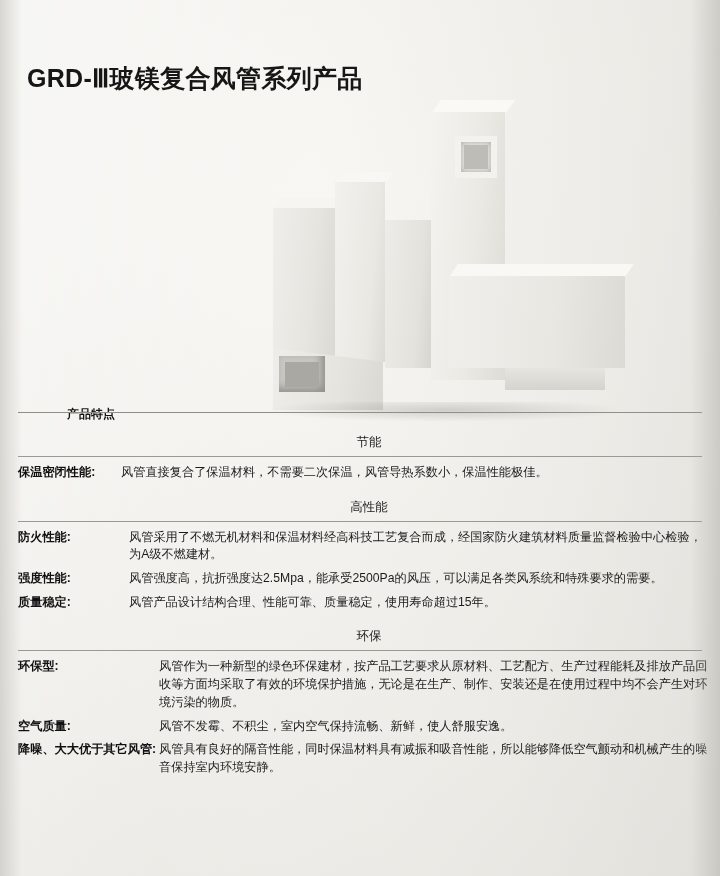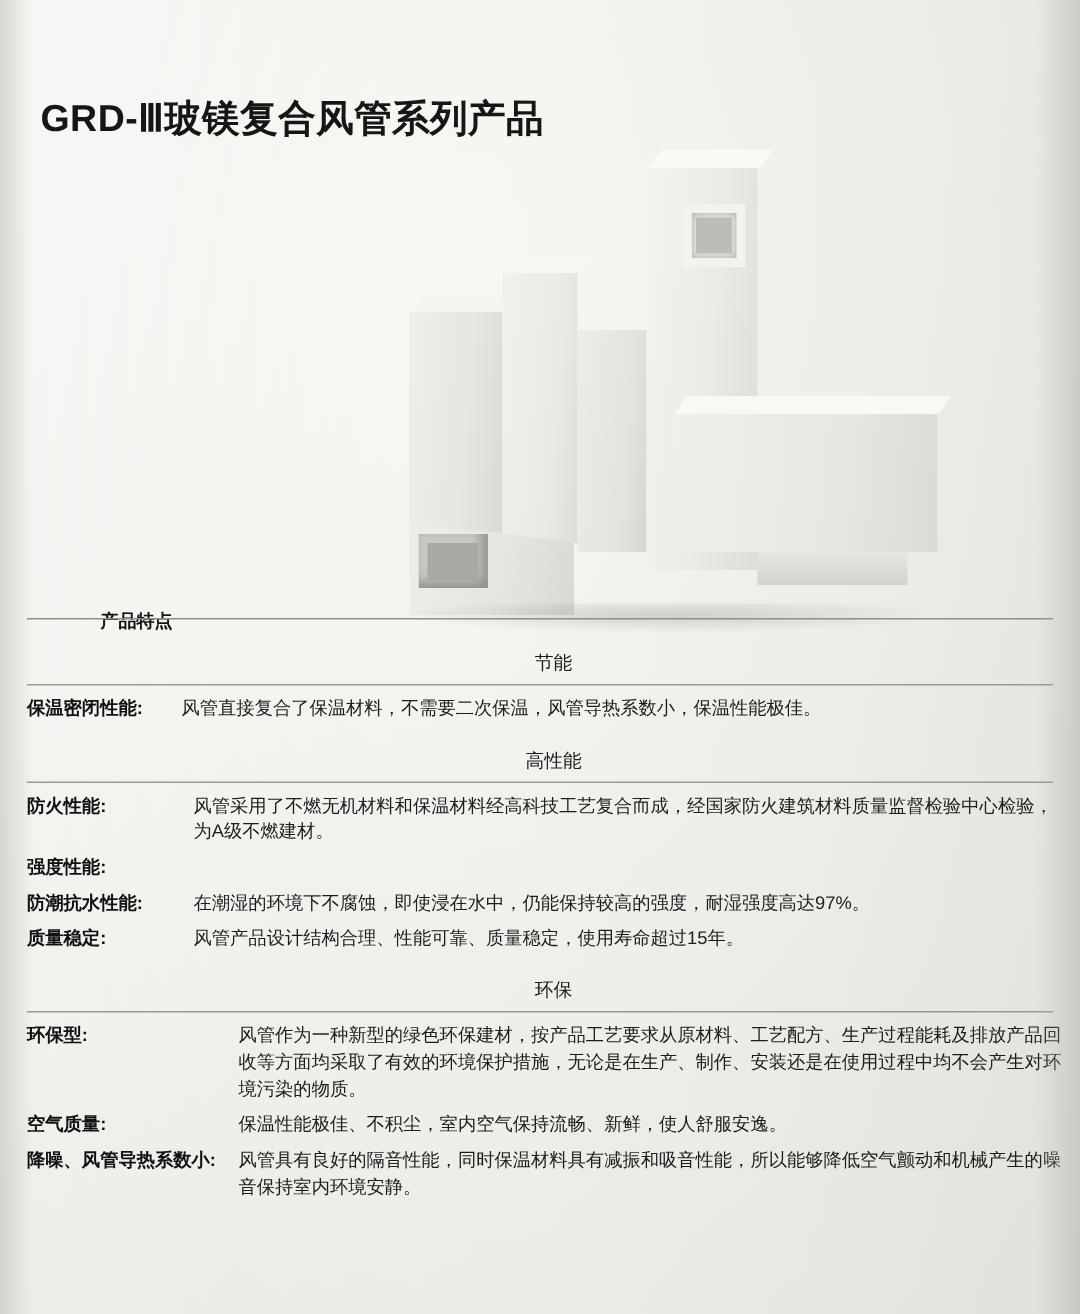--- a/index.html
+++ b/index.html
@@ -262,42 +262,39 @@
 
     <div class="group g-gaoxingneng">
       <div class="group-title">高性能</div>
       <div class="group-rule"></div>
       <div class="row">
         <div class="lbl">防火性能:</div>
         <div class="txt">风管采用了不燃无机材料和保温材料经高科技工艺复合而成，经国家防火建筑材料质量监督检验中心检验，为A级不燃建材。</div>
       </div>
       <div class="row">
         <div class="lbl">强度性能:</div>
-      </div>
-      <div class="row">
-        <div class="lbl">防潮抗水性能:</div>
-        <div class="txt">在潮湿的环境下不腐蚀，即使浸在水中，仍能保持较高的强度，耐湿强度高达97%。</div>
+        <div class="txt">风管强度高，抗折强度达2.5Mpa，能承受2500Pa的风压，可以满足各类风系统和特殊要求的需要。</div>
       </div>
       <div class="row">
         <div class="lbl">质量稳定:</div>
         <div class="txt">风管产品设计结构合理、性能可靠、质量稳定，使用寿命超过15年。</div>
       </div>
     </div>
 
     <div class="group g-huanbao">
       <div class="group-title">环保</div>
       <div class="group-rule"></div>
       <div class="row">
         <div class="lbl">环保型:</div>
         <div class="txt">风管作为一种新型的绿色环保建材，按产品工艺要求从原材料、工艺配方、生产过程能耗及排放产品回收等方面均采取了有效的环境保护措施，无论是在生产、制作、安装还是在使用过程中均不会产生对环境污染的物质。</div>
       </div>
       <div class="row">
         <div class="lbl">空气质量:</div>
-        <div class="txt">保温性能极佳、不积尘，室内空气保持流畅、新鲜，使人舒服安逸。</div>
-      </div>
-      <div class="row">
-        <div class="lbl">降噪、风管导热系数小:</div>
+        <div class="txt">风管不发霉、不积尘，室内空气保持流畅、新鲜，使人舒服安逸。</div>
+      </div>
+      <div class="row">
+        <div class="lbl">降噪、大大优于其它风管:</div>
         <div class="txt">风管具有良好的隔音性能，同时保温材料具有减振和吸音性能，所以能够降低空气颤动和机械产生的噪音保持室内环境安静。</div>
       </div>
     </div>
 
   </div>
 </div>
 
 </body></html>

